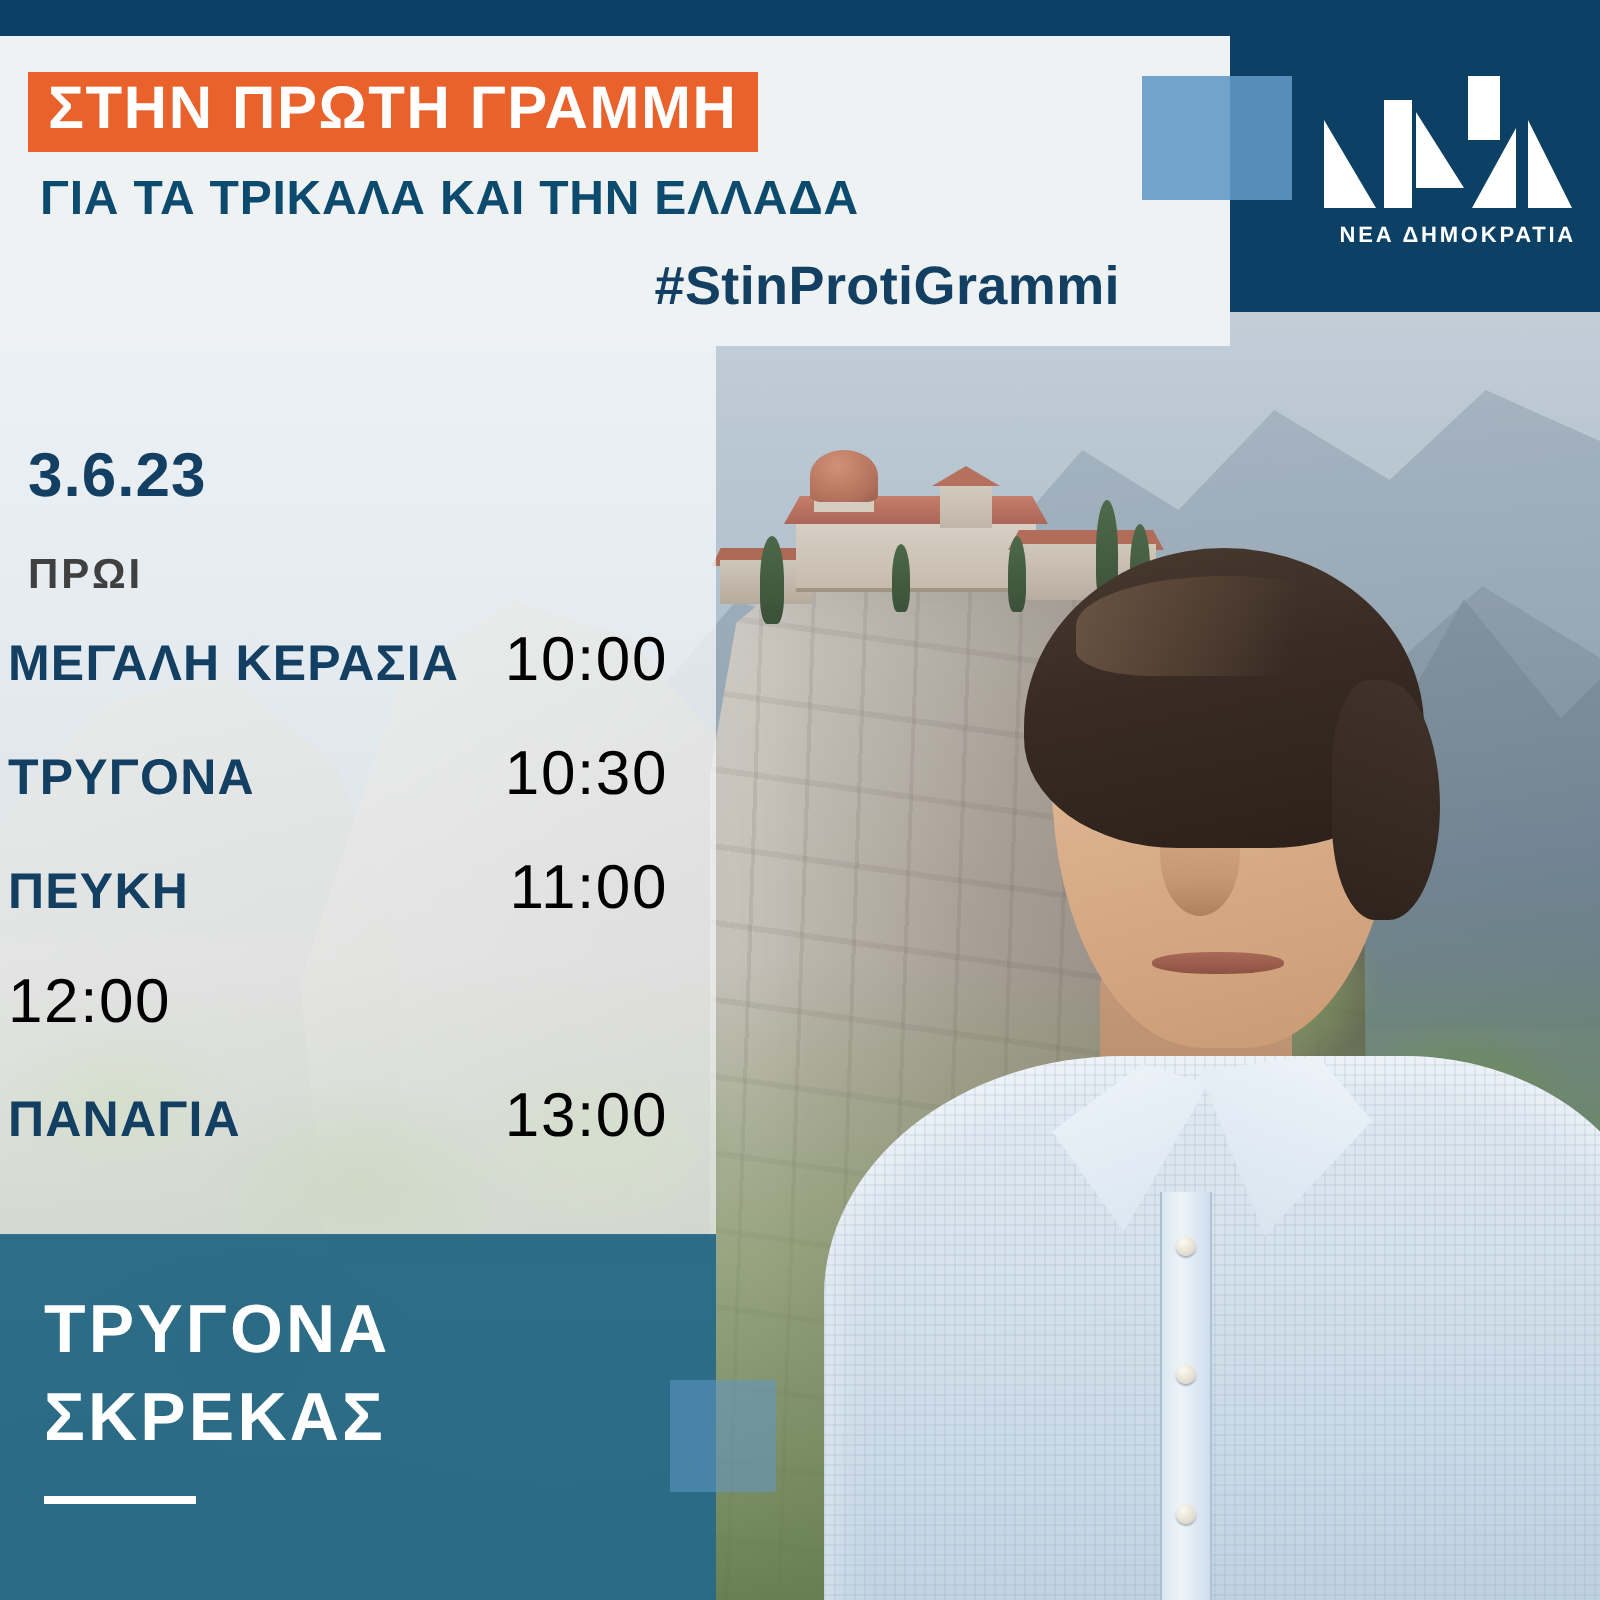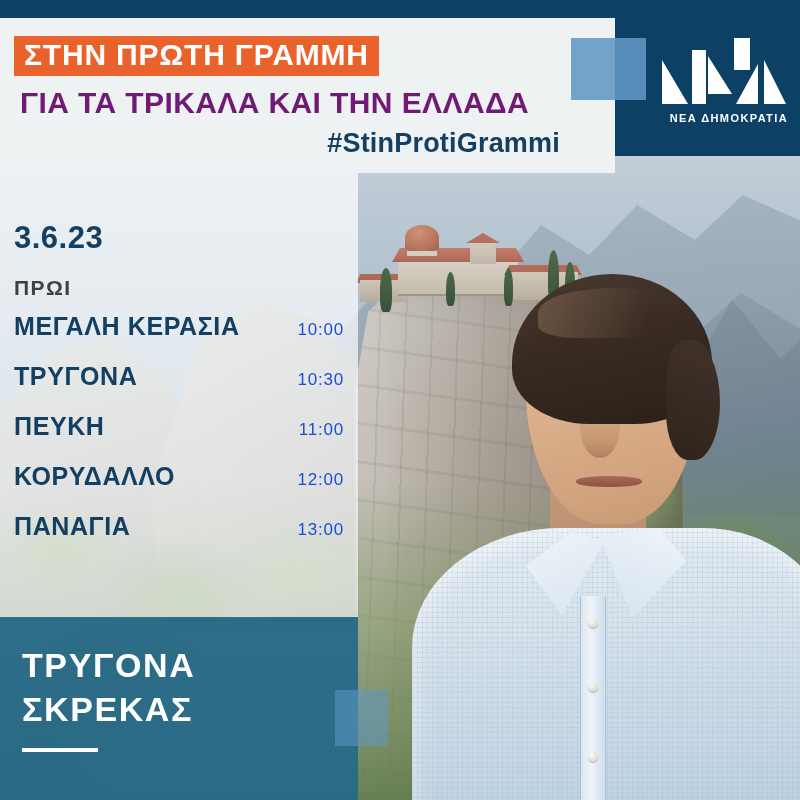--- a/index.html
+++ b/index.html
@@ -260,21 +260,21 @@
   .hl{
     position:absolute;left:14px;top:36px;
     background:#e9622c;padding:4px 10px 6px 10px;
   }
   .hl span{
     color:#ffffff;font-size:30px;font-weight:700;letter-spacing:.8px;line-height:1;
     white-space:nowrap;
   }
   .line2{
     position:absolute;left:20px;top:86px;
-    color:#701a75;font-size:30px;font-weight:600;letter-spacing:.4px;white-space:nowrap;
+    color:#0c4a6e;font-size:24px;font-weight:600;letter-spacing:.4px;white-space:nowrap;
   }
   .hashtag{
     position:absolute;left:0;top:128px;width:560px;text-align:right;
     color:#123f62;font-size:27px;font-weight:700;letter-spacing:.2px;
   }
 
   
   .logo{position:absolute;left:648px;top:34px;width:140px;height:100px;}
   .logo svg{display:block;}
   .logo-cap{
@@ -287,27 +287,27 @@
   .day-row{
     position:absolute;left:14px;top:48px;width:330px;
     display:flex;justify-content:space-between;align-items:baseline;
   }
   .day{color:#123f62;font-size:34px;font-weight:700;letter-spacing:1.2px;}
   .date{color:#123f62;font-size:31px;font-weight:700;letter-spacing:.5px;}
   .part{
     position:absolute;left:14px;top:104px;
     color:#404040;font-size:21px;font-weight:700;letter-spacing:1.4px;
   }
-  .stops{position:absolute;left:14px;top:140px;width:330px;}
+  .stops{position:absolute;left:4px;top:140px;width:330px;}
   .stop{
     display:flex;justify-content:space-between;align-items:baseline;
     margin-bottom:21px;
   }
   .stop-name{color:#123f62;font-size:25px;font-weight:700;letter-spacing:.6px;}
-  .stop-time{color:#1d4ed8;font-size:17px;font-weight:400;letter-spacing:.8px;}
+  .stop-time{color:#000000;font-size:31px;font-weight:400;letter-spacing:.8px;}
 
   
   .name-panel{
     position:absolute;left:0;top:617px;width:358px;height:183px;
     background:rgba(38,104,137,.93);
   }
   .accent-sq-bot{
     position:absolute;left:335px;top:690px;width:53px;height:56px;
     background:rgba(97,152,197,.55);
   }
@@ -426,21 +426,20 @@
       </div>
       <div class="stop">
         <span class="stop-name">ΤΡΥΓΟΝΑ</span>
         <span class="stop-time">10:30</span>
       </div>
       <div class="stop">
         <span class="stop-name">ΠΕΥΚΗ</span>
         <span class="stop-time">11:00</span>
       </div>
       <div class="stop">
-        <span class="stop-name">ΚΟΡΥΔΑΛΛΟ</span>
         <span class="stop-time">12:00</span>
       </div>
       <div class="stop">
         <span class="stop-name">ΠΑΝΑΓΙΑ</span>
         <span class="stop-time">13:00</span>
       </div>
     </div>
   </div>
 
   <div class="name-panel"></div>

